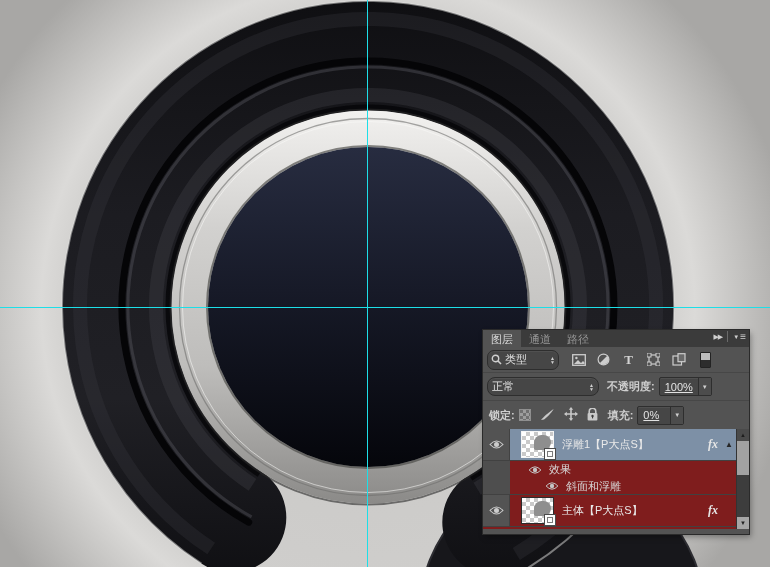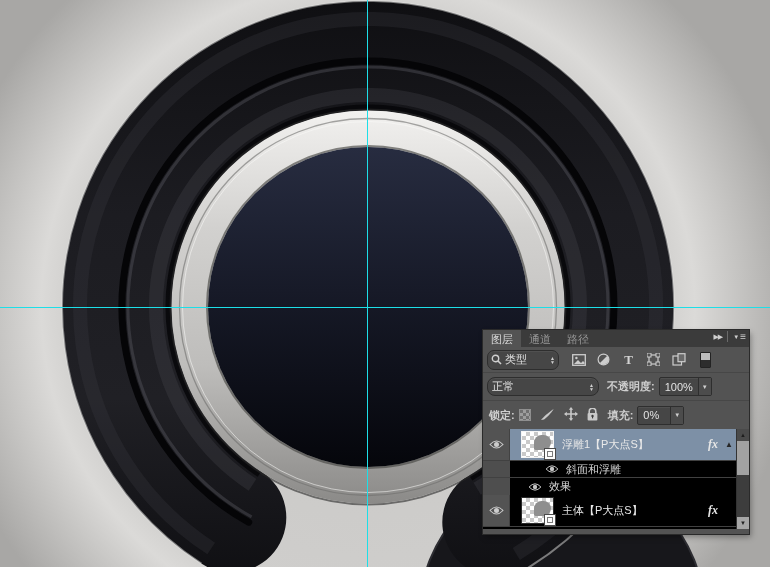--- a/index.html
+++ b/index.html
@@ -44,31 +44,31 @@
   
   .blend-row,.lock-row{height:28px;display:flex;align-items:center;padding:0 4px;}
   .blend-row{border-bottom:1px solid #474747;}
   .dropdown{display:flex;align-items:center;height:19px;background:#464646;border:1px solid #2e2e2e;
     border-radius:8px;padding:0 4px;box-shadow:inset 0 1px 0 rgba(255,255,255,.06);}
   .dropdown .txt{flex:1;color:#e2e2e2;}
   #blend-mode{width:112px;margin-right:6px;}
   .plabel{color:#cfcfcf;margin:0 4px 0 2px;white-space:nowrap;font-weight:bold;}
   .valbox{display:flex;align-items:center;height:19px;background:#464646;border:1px solid #2e2e2e;
     border-radius:2px;box-shadow:inset 0 1px 0 rgba(255,255,255,.06);}
-  .valbox .val{padding:0 5px;min-width:32px;color:#e2e2e2;}
+  .valbox .val{padding:0 5px;min-width:32px;color:#e2e2e2;text-decoration:underline;}
   .valbox .dd{width:13px;align-self:stretch;border-left:1px solid #2e2e2e;display:flex;
     align-items:center;justify-content:center;font-size:6px;color:#cfcfcf;background:#4c4c4c;}
   .lock-icons{display:flex;align-items:center;gap:9px;margin-right:8px;}
   .checker-sq{width:12px;height:12px;border:1px solid #8f8f8f;background-color:#707070;
     background-image:linear-gradient(45deg,#9d9d9d 25%,transparent 25%,transparent 75%,#9d9d9d 75%),
                      linear-gradient(45deg,#9d9d9d 25%,transparent 25%,transparent 75%,#9d9d9d 75%);
     background-size:6px 6px;background-position:0 0,3px 3px;}
 
   
-  .layers-list{position:relative;height:100px;background:#000000;overflow:hidden;}
+  .layers-list{position:relative;height:100px;background:#7f1d1d;overflow:hidden;}
   .lrow{position:relative;height:32px;display:flex;align-items:center;border-bottom:1px solid #414141;
         padding-right:14px;}
   .lrow.selected{background:#7d90a6;}
   .eyecol{width:27px;align-self:stretch;background:#535353;border-right:1px solid #424242;
     display:flex;align-items:center;justify-content:center;flex:none;}
   .srow{height:17px;display:flex;align-items:center;padding-right:14px;}
   .srow .eyecol{background:#4e4e4e;border-right:0;}
   .thumb{position:relative;width:33px;height:27px;margin-left:11px;flex:none;
     background-color:#fff;
     background-image:linear-gradient(45deg,#c9c9c9 25%,transparent 25%,transparent 75%,#c9c9c9 75%),
@@ -284,38 +284,38 @@
         </div>
         <div class="thumb">
           <span class="blob"></span>
           <span class="vbadge"></span>
         </div>
         <span class="lname">浮雕1【P大点S】</span>
         <span class="fx">fx</span>
         <span class="coll-tri">▲</span>
       </div>
 
+      <div class="srow">
+        <div class="eyecol"></div>
+        <svg class="sub-eye" width="14" height="10" viewBox="0 0 15 11" style="margin-left:18px">
+          <path d="M1 5.5 Q7.5 -1.5 14 5.5 Q7.5 12.5 1 5.5 Z" fill="none" stroke="#c4c4c4" stroke-width="1.1"></path>
+          <circle cx="7.5" cy="5.5" r="2.4" fill="#c4c4c4"></circle>
+        </svg>
+        <span class="sub-label">效果</span>
+      </div>
+
       <div class="srow" style="border-bottom:1px solid #414141;">
         <div class="eyecol"></div>
         <svg class="sub-eye" width="14" height="10" viewBox="0 0 15 11" style="margin-left:35px">
           <path d="M1 5.5 Q7.5 -1.5 14 5.5 Q7.5 12.5 1 5.5 Z" fill="none" stroke="#c4c4c4" stroke-width="1.1"></path>
           <circle cx="7.5" cy="5.5" r="2.4" fill="#c4c4c4"></circle>
         </svg>
         <span class="sub-label">斜面和浮雕</span>
       </div>
 
-      <div class="srow">
-        <div class="eyecol"></div>
-        <svg class="sub-eye" width="14" height="10" viewBox="0 0 15 11" style="margin-left:18px">
-          <path d="M1 5.5 Q7.5 -1.5 14 5.5 Q7.5 12.5 1 5.5 Z" fill="none" stroke="#c4c4c4" stroke-width="1.1"></path>
-          <circle cx="7.5" cy="5.5" r="2.4" fill="#c4c4c4"></circle>
-        </svg>
-        <span class="sub-label">效果</span>
-      </div>
-
       <div class="lrow">
         <div class="eyecol">
           <svg width="15" height="11" viewBox="0 0 15 11">
             <path d="M1 5.5 Q7.5 -1.5 14 5.5 Q7.5 12.5 1 5.5 Z" fill="none" stroke="#cccccc" stroke-width="1.1"></path>
             <circle cx="7.5" cy="5.5" r="2.5" fill="#cccccc"></circle>
           </svg>
         </div>
         <div class="thumb">
           <span class="blob"></span>
           <span class="vbadge"></span>

